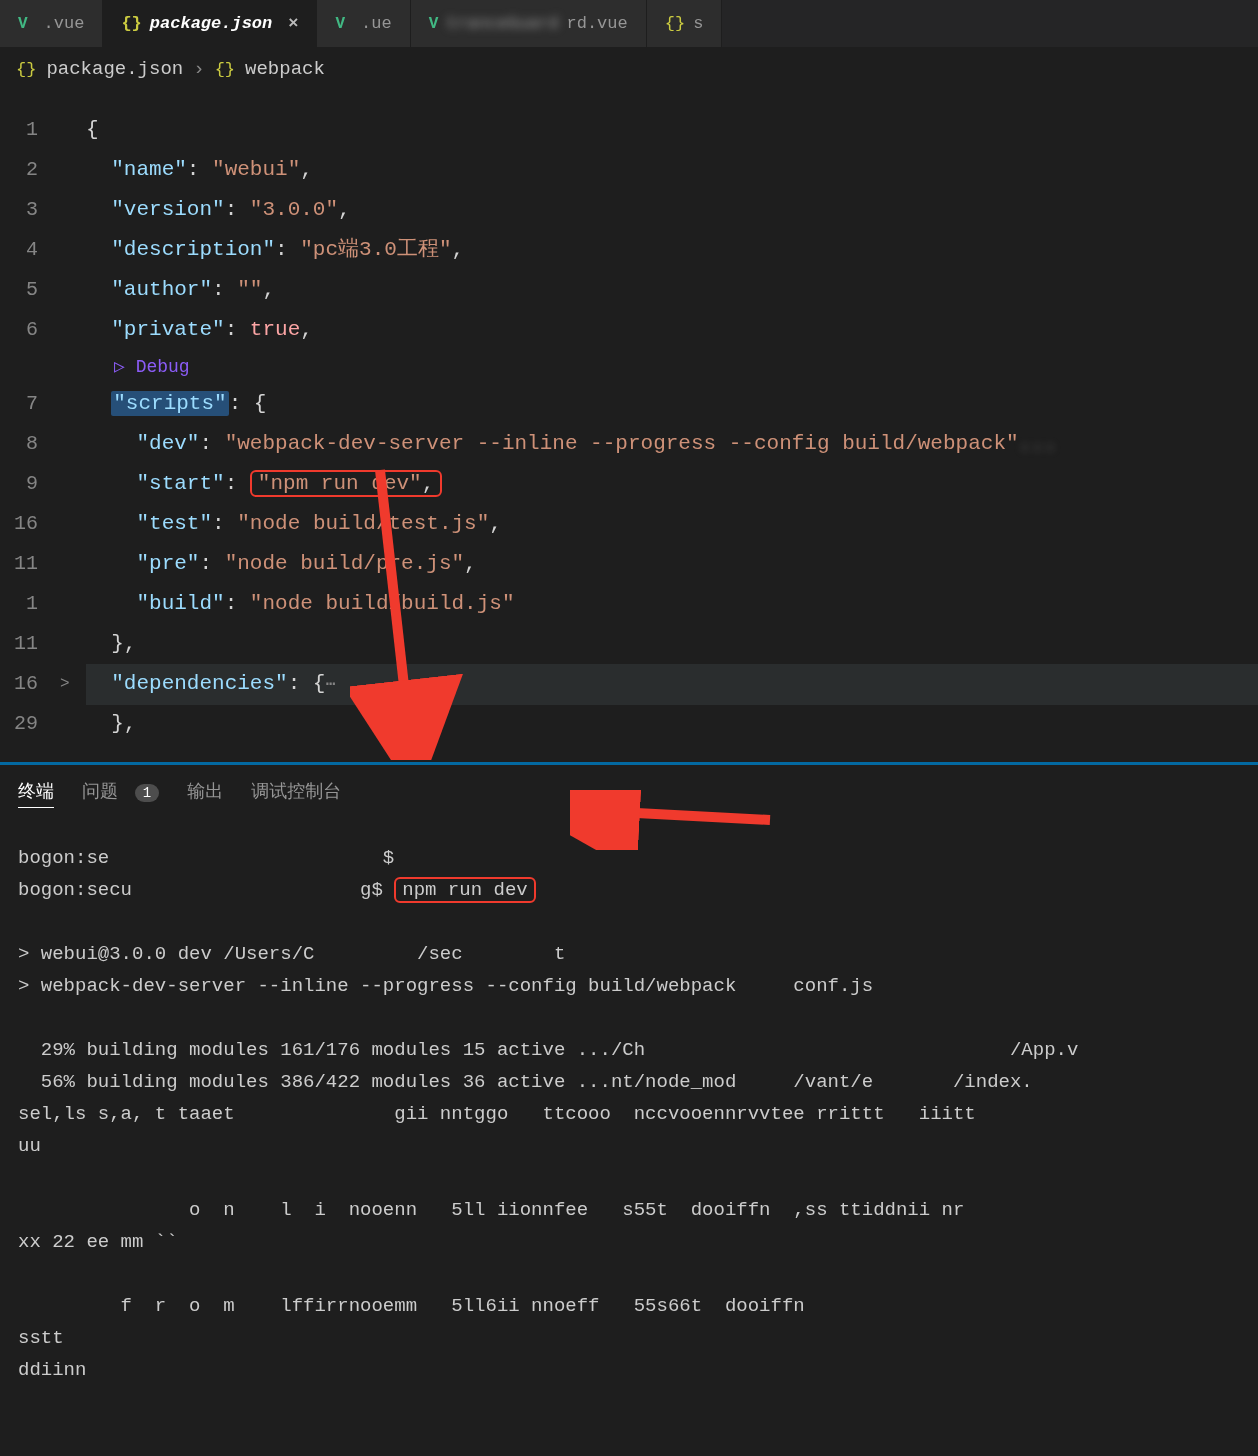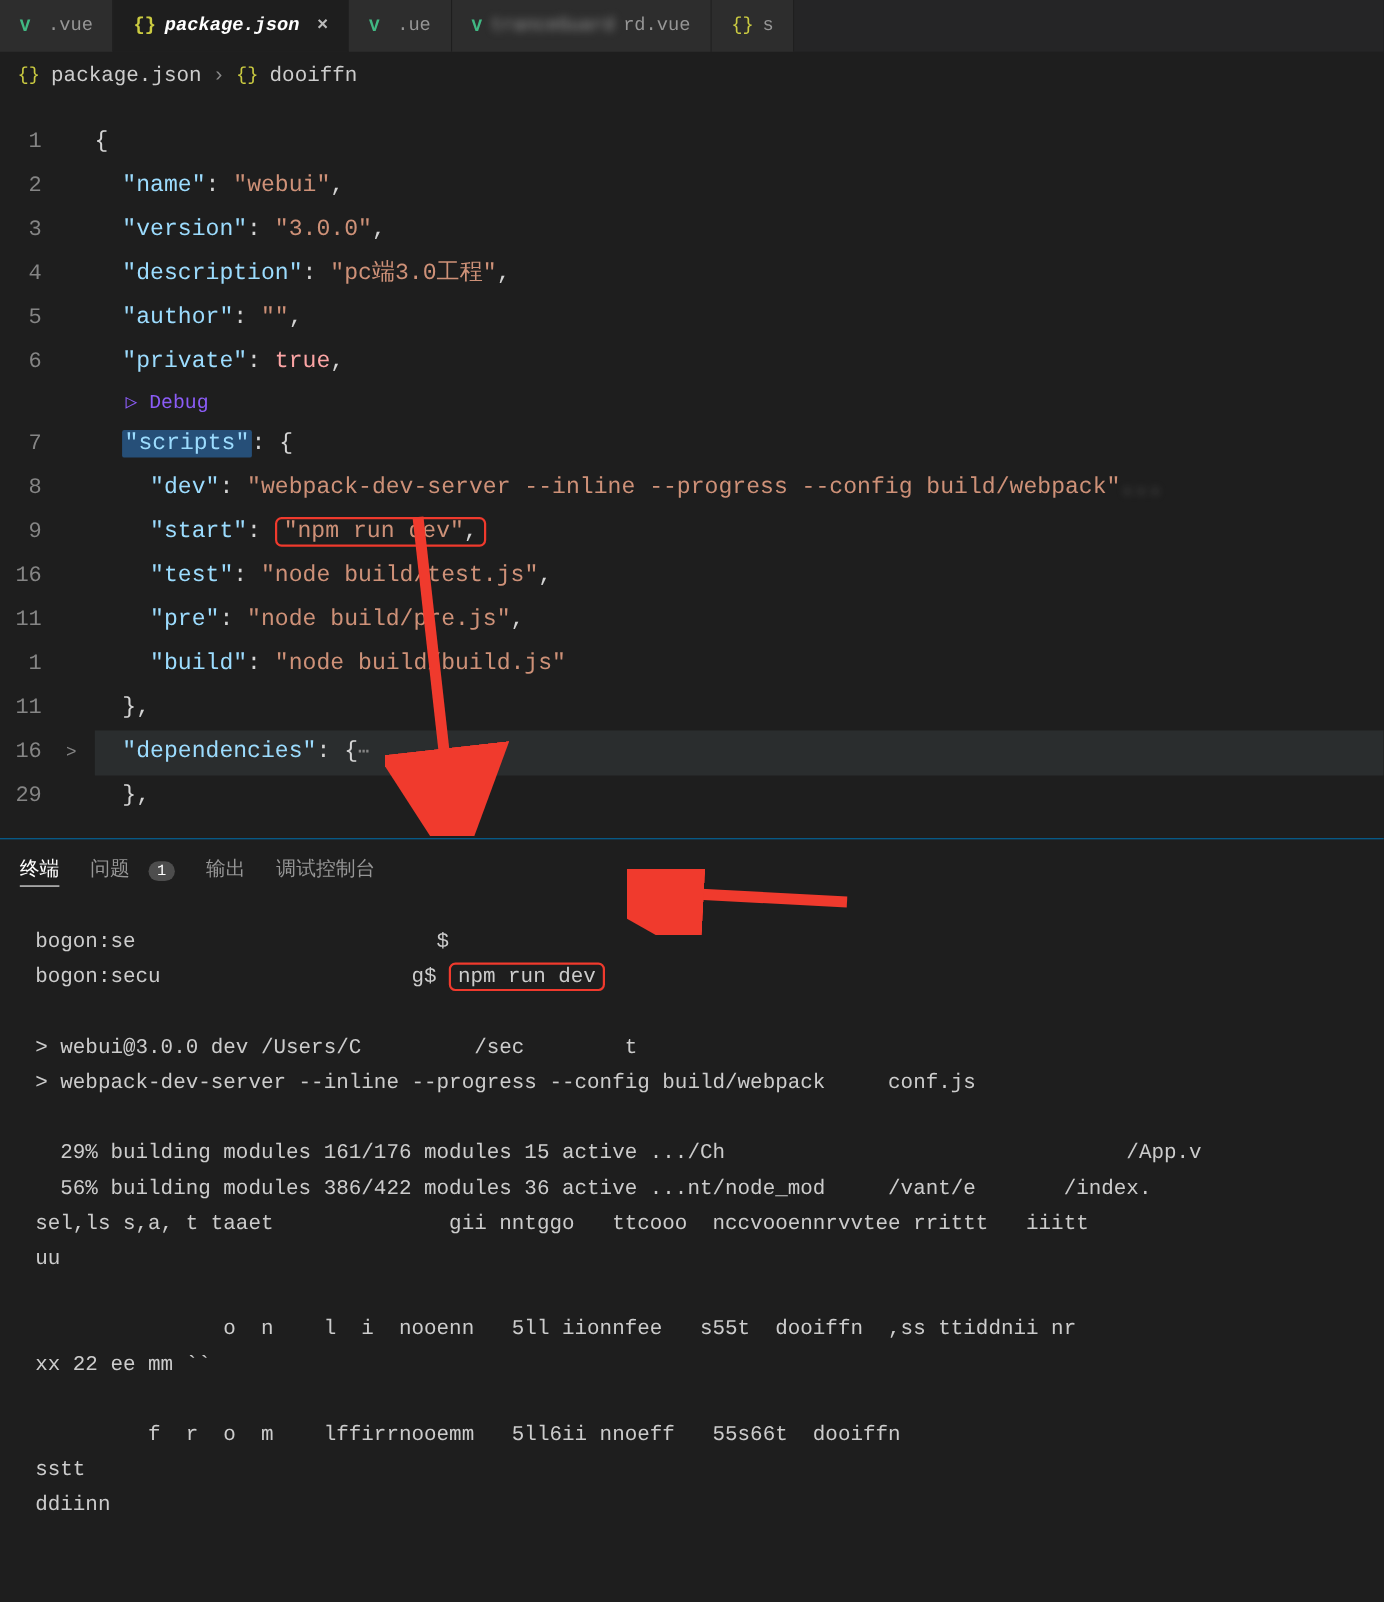--- a/index.html
+++ b/index.html
@@ -97,21 +97,21 @@
 .b { color: #fca5a5; }        
 .hl { background: #264f78; padding: 1px 2px; border-radius: 2px; }
 .fold-pill { color: #848484; font-size: 17px; }
 .line-hl { background: #2a2d2e; display: inline-block; width: 100%; }
 .red-box {
   border: 2px solid #f03a2d;
   border-radius: 6px;
   padding: 0 6px;
 }
 .panel {
-  border-top: 1px solid #0369a1;
+  border-top: 3px solid #0369a1;
   margin-top: 18px;
 }
 .panel-tabs {
   display: flex;
   gap: 28px;
   padding: 14px 18px;
   color: #969696;
   font-size: 18px;
 }
 .panel-tab.active {
@@ -121,21 +121,21 @@
 }
 .badge {
   background: #4d4d4d;
   color: #fff;
   border-radius: 10px;
   padding: 1px 8px;
   font-size: 14px;
   margin-left: 6px;
 }
 .terminal {
-  padding: 20px 18px 0 32px;
+  padding: 20px 18px 0 18px;
   font-size: 19px;
   line-height: 32px;
   color: #cccccc;
   white-space: pre;
   overflow: hidden;
 }
 .obscure {
   filter: blur(4px);
   color: #999;
 }
@@ -172,21 +172,21 @@
     <span class="json-icon">{}</span>
     <span>s</span>
   </div>
 </div>
 
 <div class="breadcrumb">
   <span class="json-icon">{}</span>
   <span>package.json</span>
   <span class="sep">›</span>
   <span class="json-icon">{}</span>
-  <span>dooiffn</span>
+  <span>webpack</span>
 </div>
 
 <div class="editor">
   <div class="gutter" id="gutter">
       <div class="ln">1</div>
       <div class="ln">2</div>
       <div class="ln">3</div>
       <div class="ln">4</div>
       <div class="ln">5</div>
       <div class="ln">6</div>

